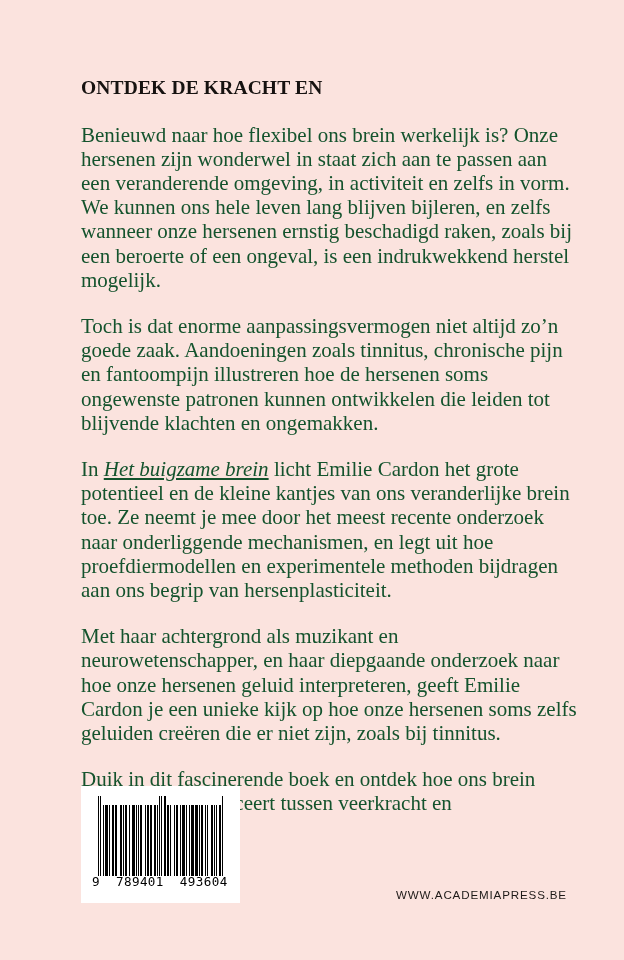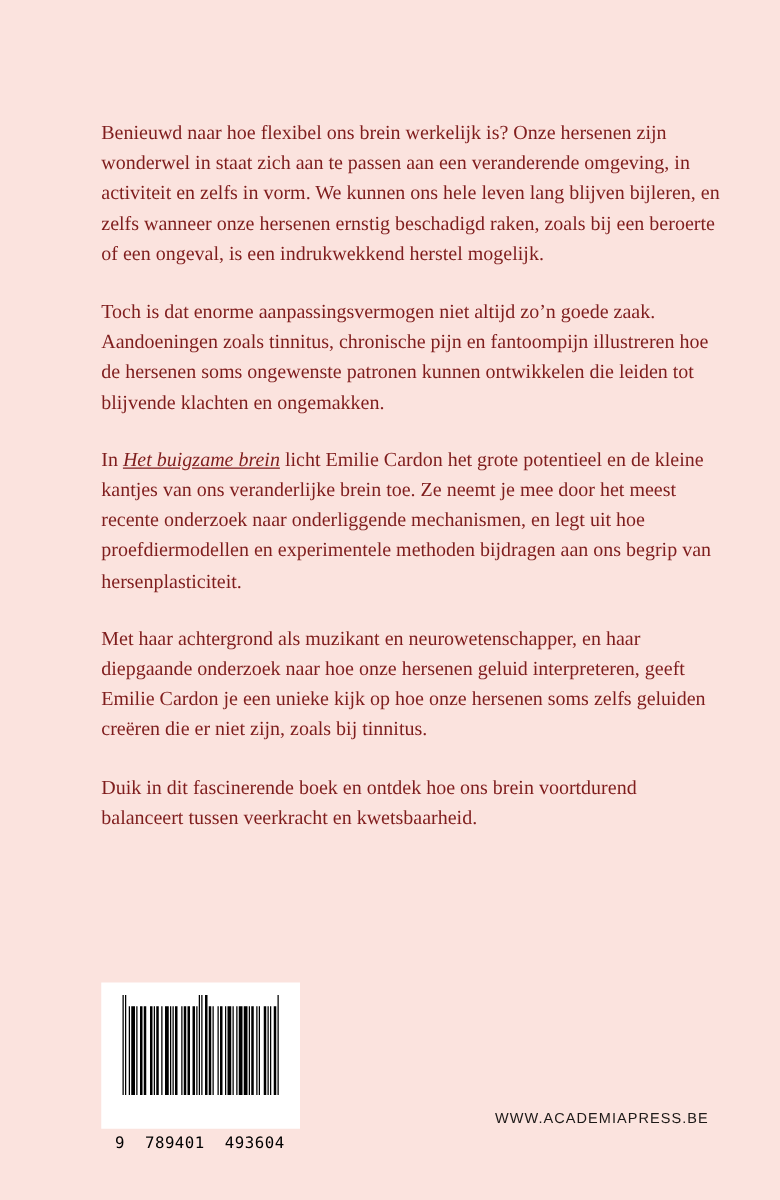--- a/index.html
+++ b/index.html
@@ -34,23 +34,23 @@
     letter-spacing: 0.15px;
     color: #161210;
     margin: 0 0 21px 0;
     max-width: 430px;
   }
   .blurb-heading .hl {
     display: block;
     white-space: nowrap;
   }
   .blurb-body {
-    font-size: 16px;
+    font-size: 21px;
     line-height: 24.2px;
-    color: #7f1d1d;
+    color: #14532d;
   }
   .blurb-body p {
     margin: 0 0 22px 0;
   }
   .blurb-body p:last-child {
     margin-bottom: 0;
   }
   .blurb-body p.final {
     margin-bottom: 0;
   }
@@ -88,41 +88,41 @@
   .barcode-digits {
     position: absolute;
     left: 11px;
     top: 88px;
     width: 140px;
     font-family: "DejaVu Sans Mono", "Liberation Mono", monospace;
     font-size: 12.6px;
     letter-spacing: 0.4px;
     color: #000;
     white-space: pre;
-    margin-top: 32px;
   }
   .publisher-url {
     position: absolute;
     left: 396px;
     top: 888px;
     font-family: "Liberation Sans", "DejaVu Sans", sans-serif;
     font-size: 11.6px;
     letter-spacing: 0.85px;
     color: #1d1917;
     white-space: nowrap;
   }
 </style>
 </head>
 <body>
 
 <div class="back-cover">
 
   <div class="content">
 
     <h1 class="blurb-heading">
+      <span class="hl">ONTDEK DE KRACHT EN</span>
     </h1>
 
     <div class="blurb-body">
       <p>Benieuwd naar hoe flexibel ons brein werkelijk is? Onze hersenen zijn wonderwel in staat zich aan te passen aan een veranderende omgeving, in activiteit en zelfs in vorm. We kunnen ons hele leven lang blijven bijleren, en zelfs wanneer onze hersenen ernstig beschadigd raken, zoals bij een beroerte of een ongeval, is een indrukwekkend herstel mogelijk.</p>
       <p>Toch is dat enorme aanpassingsvermogen niet altijd zo’n goede zaak. Aandoeningen zoals tinnitus, chronische pijn en fantoompijn illustreren hoe de hersenen soms ongewenste patronen kunnen ontwikkelen die leiden tot blijvende klachten en ongemakken.</p>
       <p><span>In </span><em class="book-title-italic">Het buigzame brein</em><span> licht Emilie Cardon het grote potentieel en de kleine kantjes van ons veranderlijke brein toe. Ze neemt je mee door het meest recente onderzoek naar onderliggende mechanismen, en legt uit hoe proefdiermodellen en experimentele methoden bijdragen aan ons begrip van hersenplasticiteit.</span></p>
       <p>Met haar achtergrond als muzikant en neurowetenschapper, en haar diepgaande onderzoek naar hoe onze hersenen geluid interpreteren, geeft Emilie Cardon je een unieke kijk op hoe onze hersenen soms zelfs geluiden creëren die er niet zijn, zoals bij tinnitus.</p>
       <p class="final">Duik in dit fascinerende boek en ontdek hoe ons brein voortdurend balanceert tussen veerkracht en kwetsbaarheid.</p>
     </div>
 

